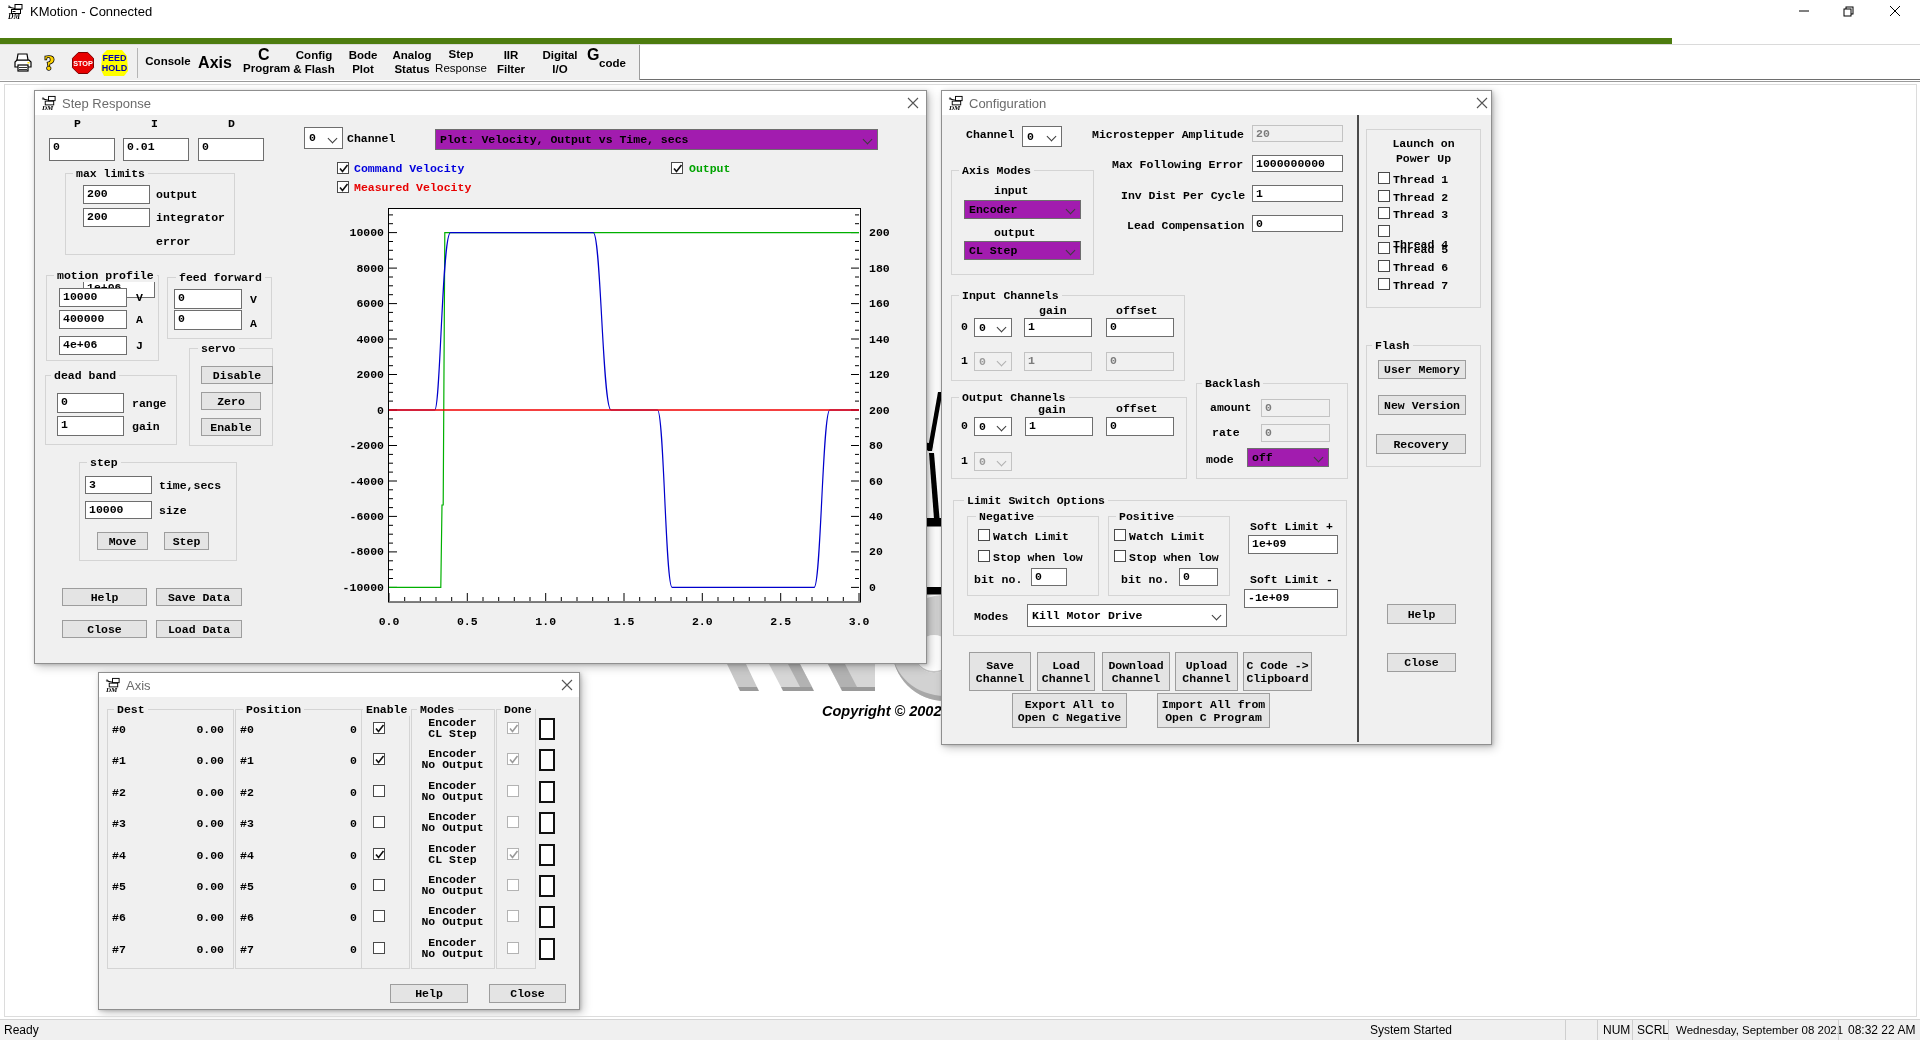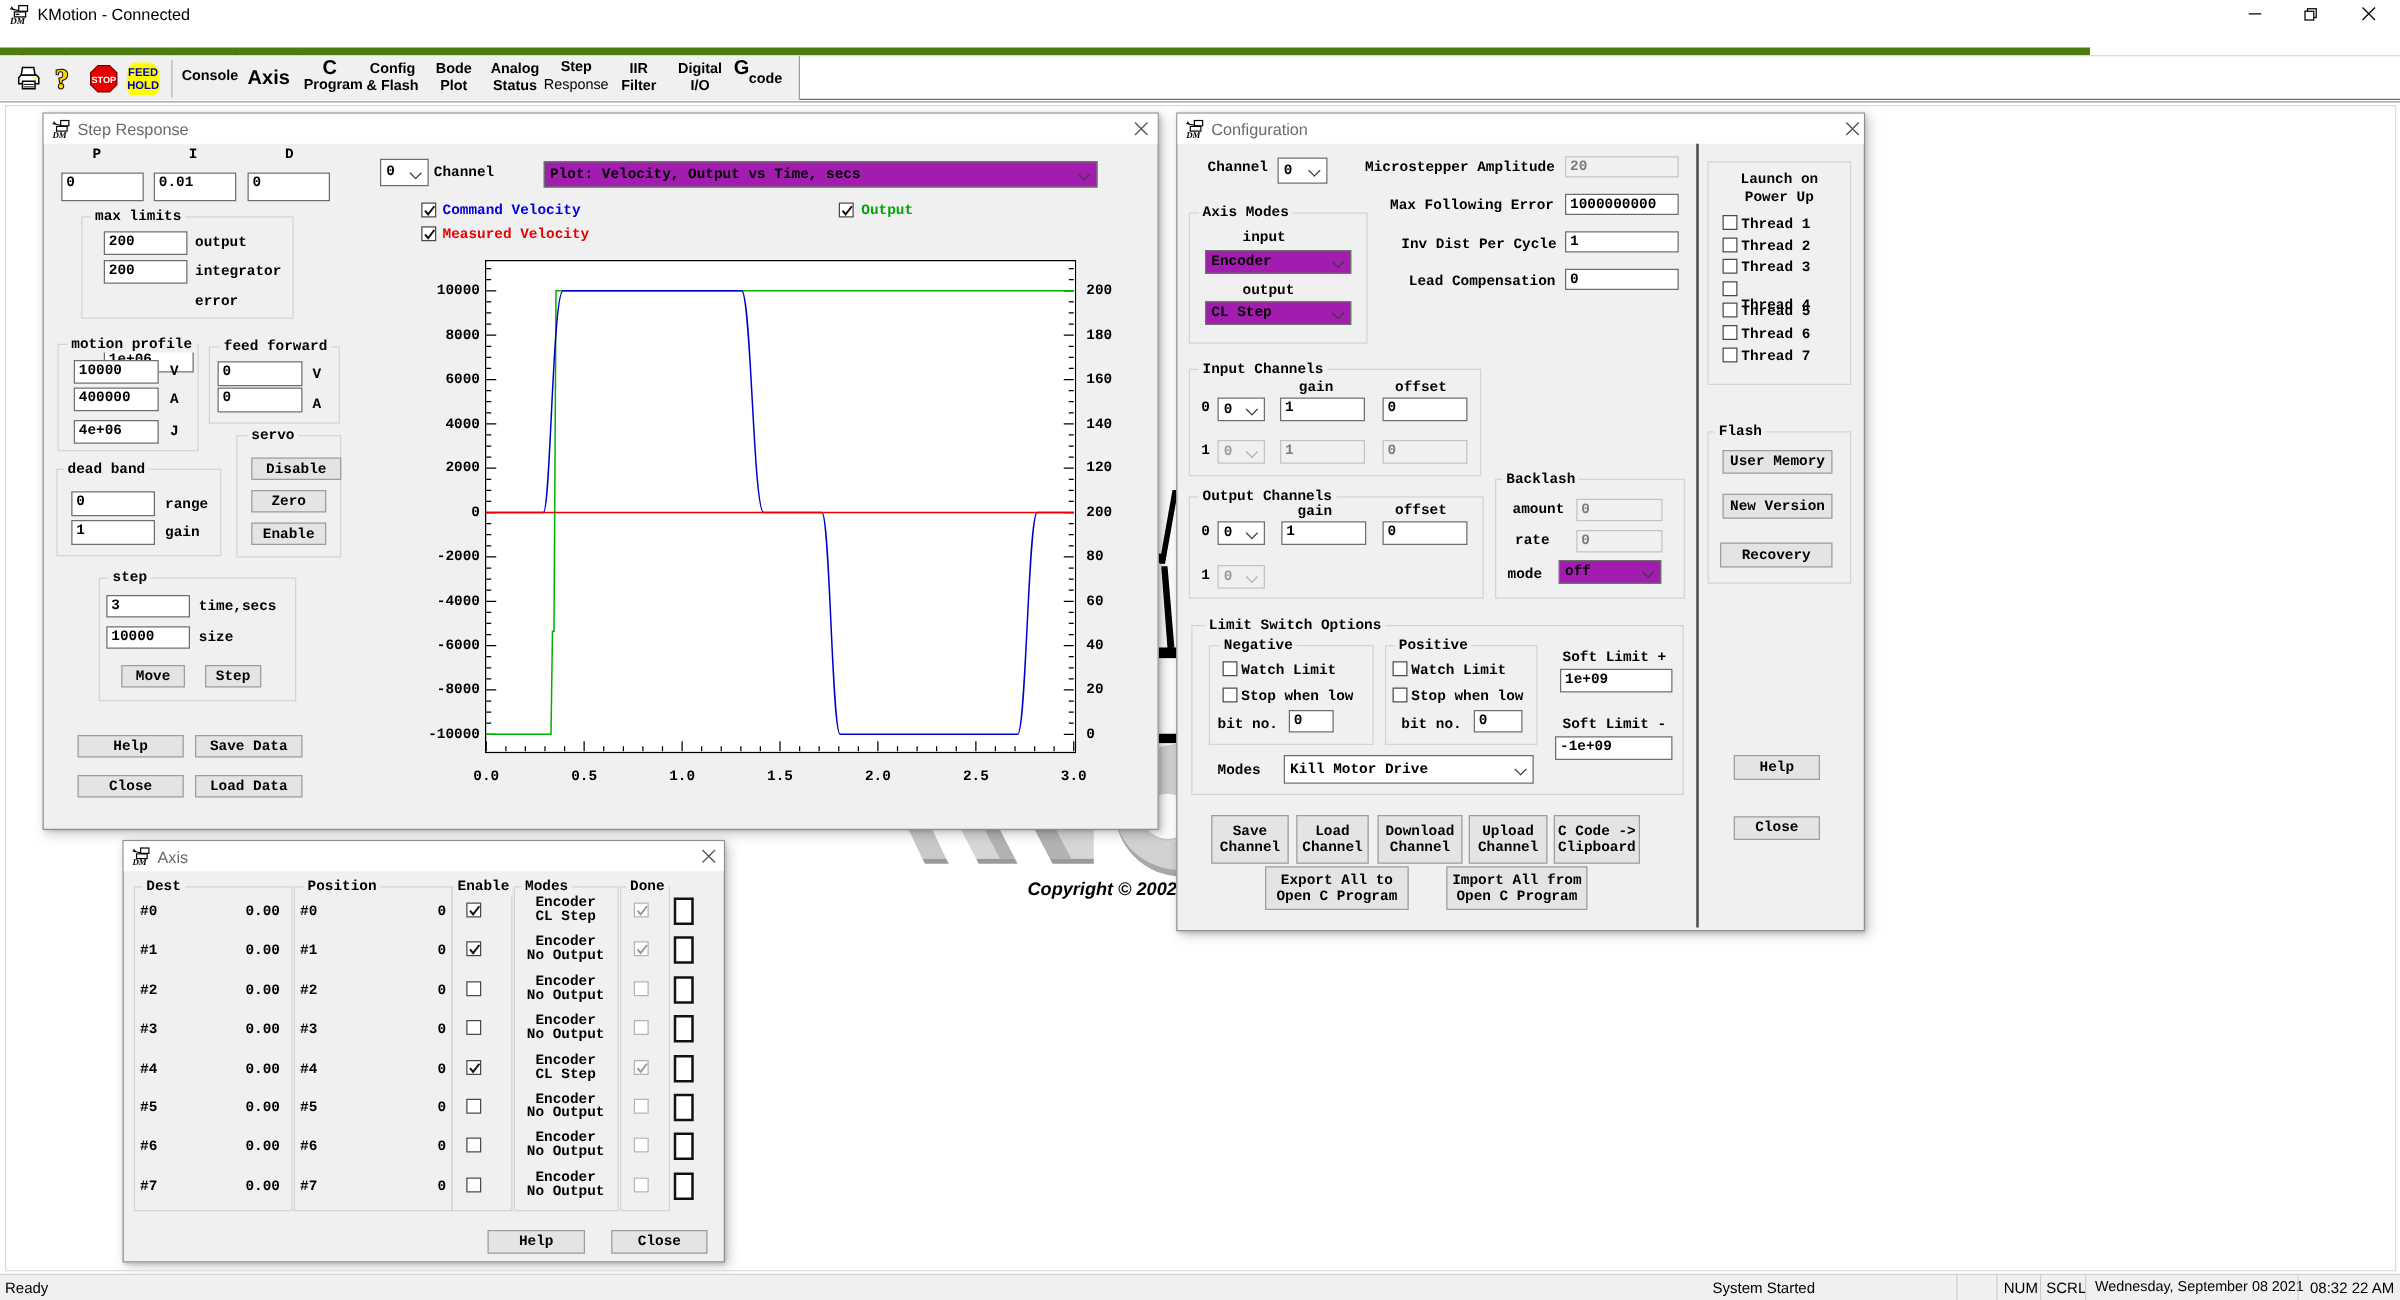--- a/index.html
+++ b/index.html
@@ -320,21 +320,21 @@
 Channel</div>
 <div class="btn" style="left:95px;top:561px;width:58px;height:39px;">Load
 Channel</div>
 <div class="btn" style="left:160px;top:561px;width:68px;height:39px;">Download
 Channel</div>
 <div class="btn" style="left:233px;top:561px;width:63px;height:39px;">Upload
 Channel</div>
 <div class="btn" style="left:301px;top:561px;width:69px;height:39px;">C Code -&gt;
 Clipboard</div>
 <div class="btn" style="left:70px;top:602px;width:115px;height:35px;">Export All to
-Open C Program</div>
+Open C Negative</div>
 <div class="btn" style="left:215px;top:602px;width:113px;height:35px;">Import All from
 Open C Program</div>
 <div class="abs" style="left:415px;top:24px;width:2px;height:627px;background:#4a4a4a;"></div>
 <div class="grp" style="left:424px;top:38px;width:115px;height:179px;"></div>
 <div class="lab" style="left:424px;top:46px;width:115px;text-align:center;">Launch on</div>
 <div class="lab" style="left:424px;top:61px;width:115px;text-align:center;">Power Up</div>
 <div class="cb" style="left:436px;top:81px;"></div>
 <div class="lab" style="left:451px;top:82px;">Thread 1</div>
 <div class="cb" style="left:436px;top:99px;"></div>
 <div class="lab" style="left:451px;top:100px;">Thread 2</div>

